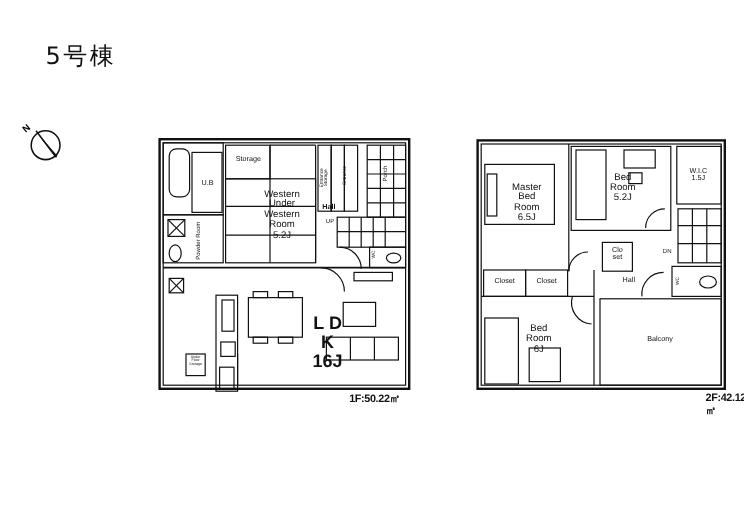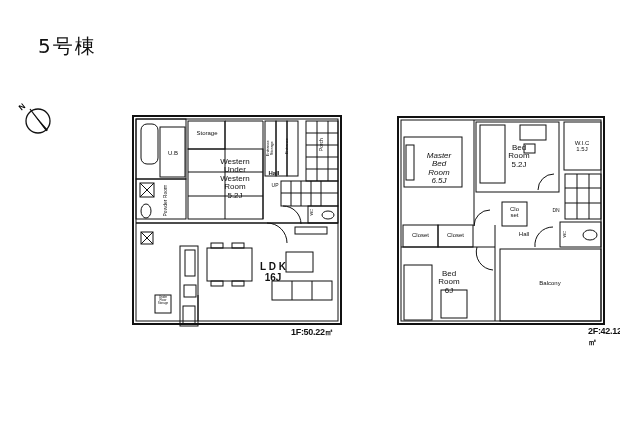--- a/index.html
+++ b/index.html
@@ -113,21 +113,21 @@
     <div>Western</div>
     <div>Room</div>
     <div>5.2J</div>
   </div>
   <div class="lbl" style="left:130px; top:34px; width:30px; font-size:4px; transform:rotate(-90deg);">Entrance Storage</div>
   <div class="lbl" style="left:150px; top:34px; width:25px; font-size:4px; transform:rotate(-90deg);">Entrance</div>
   <div class="lbl" style="left:185px; top:32px; width:24px; font-size:5px; transform:rotate(-90deg);">Porch</div>
   <div class="lbl" style="left:140px; top:60px; width:18px; font-size:6px; font-weight:bold;">Hall</div>
   <div class="lbl" style="left:144px; top:73px; width:12px; font-size:5px;">UP</div>
   <div class="lbl" style="left:180px; top:100px; width:14px; font-size:4px; transform:rotate(-90deg);">WC</div>
-  <div class="lbl" style="left:133px; top:152px; width:30px; font-size:10px; font-weight:bold;">
+  <div class="lbl" style="left:133px; top:152px; width:30px; font-size:15px; font-weight:bold;">
     <div>L D K</div>
     <div>16J</div>
   </div>
   <div class="lbl" style="left:30px; top:186px; width:16px; font-size:3px;">
     <div>Under</div>
     <div>Floor</div>
     <div>Storage</div>
   </div>
   <div class="area" style="left:166px; top:216px;">1F:50.22㎡</div>
 </div>
@@ -168,21 +168,21 @@
       <ellipse cx="200" cy="125" rx="7" ry="5"></ellipse>
       <path d="M145,137 A18,18 0 0 1 163,117"></path>
 
       <rect x="14" y="155" width="28" height="55"></rect>
       <rect x="51" y="180" width="26" height="28"></rect>
 
       <rect x="110" y="139" width="101" height="72"></rect>
       <path d="M87,137 A18,18 0 0 0 103,160"></path>
     </g>
   </svg>
-  <div class="lbl" style="left:26px; top:42px; width:46px; font-size:8px;font-style:italic;">
+  <div class="lbl" style="left:26px; top:42px; width:46px; font-size:8px;">
     <div>Master</div>
     <div>Bed</div>
     <div>Room</div>
     <div>6.5J</div>
   </div>
   <div class="lbl" style="left:114px; top:34px; width:30px; font-size:8px;">
     <div>Bed</div>
     <div>Room</div>
     <div>5.2J</div>
   </div>

